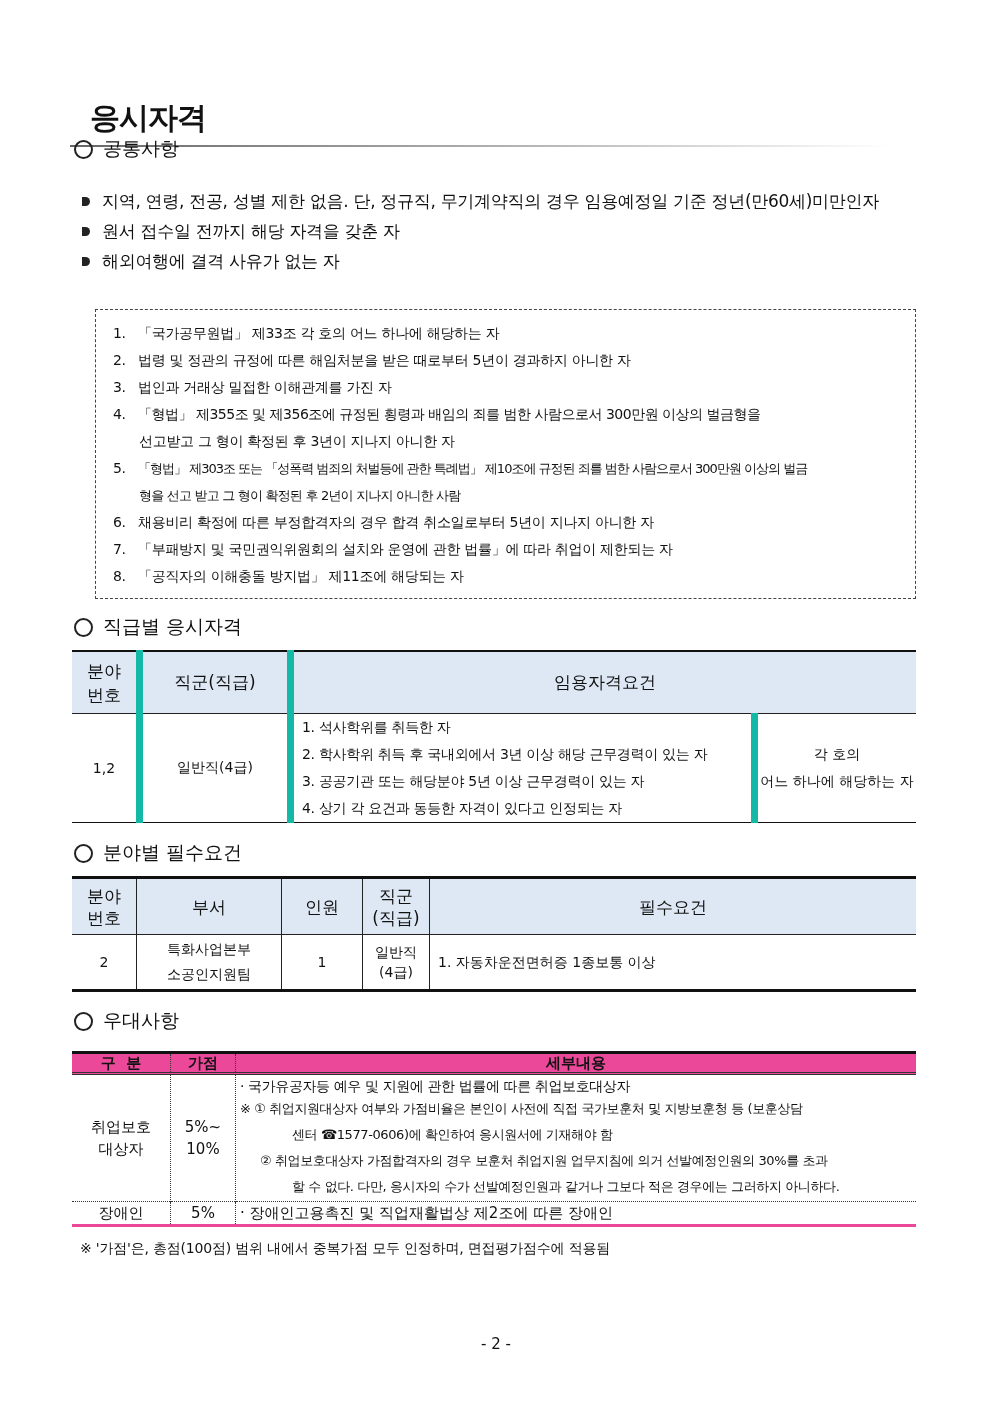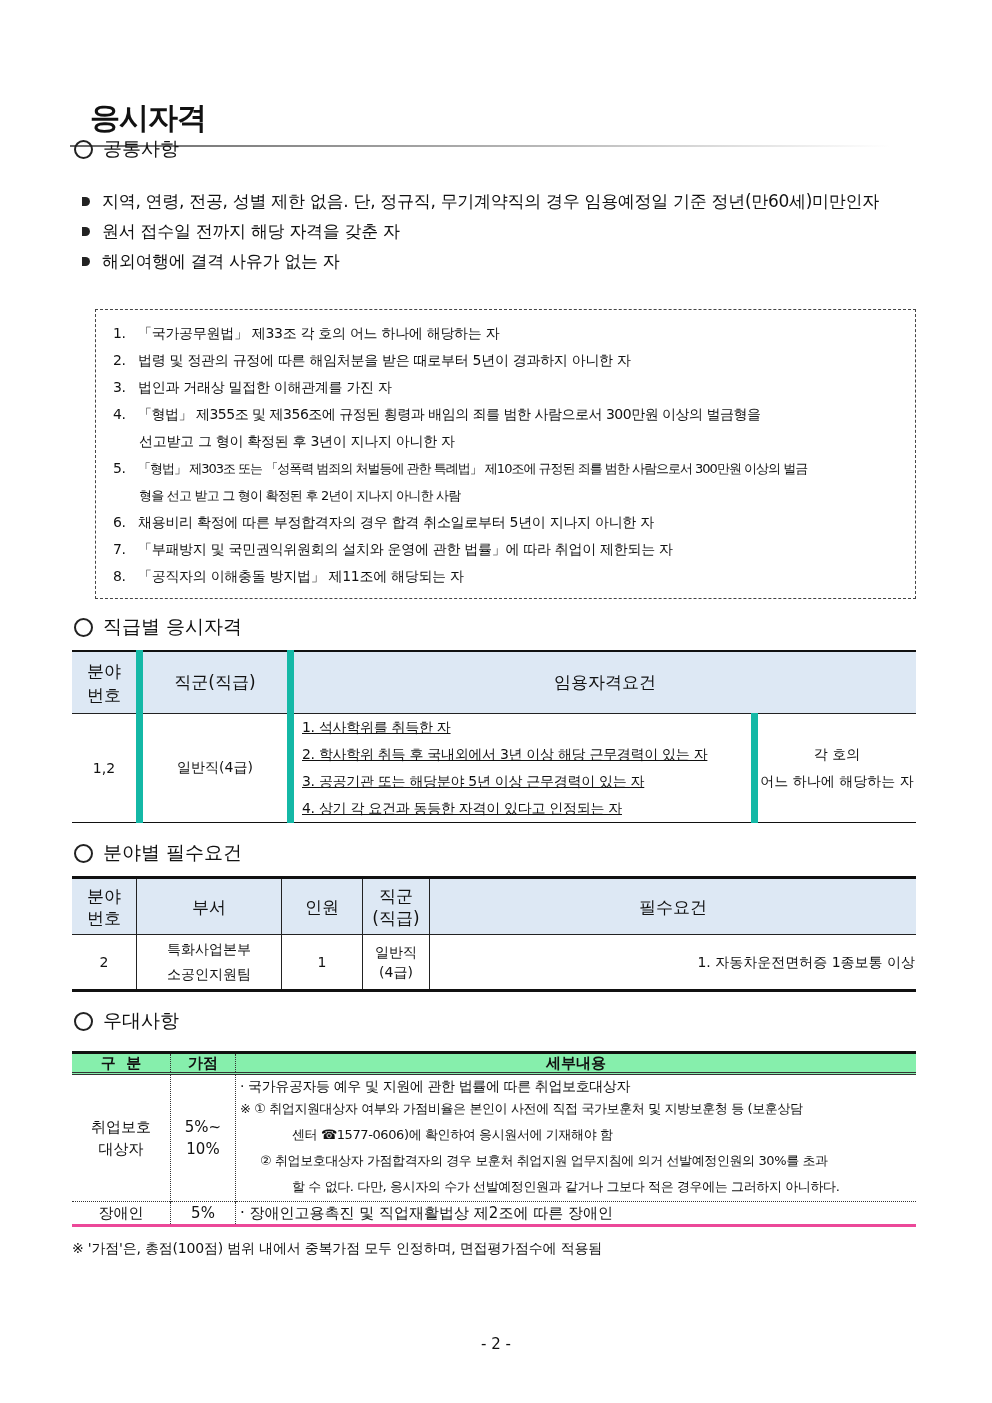--- a/index.html
+++ b/index.html
@@ -25,32 +25,32 @@
   .t1 { border-top: 2px solid #111; border-bottom: 1px solid #111; }
   .t1 td, .t1 th { border-left: 7px solid #14b8a6; text-align: center; }
   .t1 td:first-child, .t1 th:first-child { border-left: none; }
   .t1 .reqs { text-align: left; padding: 0 8px; }
   .t1 .reqs div { height: 27px; line-height: 27px; letter-spacing: -0.3px; white-space: nowrap; }
   .t2 { left: 72px; top: 876px; width: 844px; border-top: 3px solid #111; border-bottom: 3px solid #111; }
   .t2 th { background: #dde8f4; font-weight: normal; font-size: 17px; height: 53px; border-bottom: 1px solid #222; line-height: 22px; }
   .t2 td, .t2 th { border-left: 1px solid #222; text-align: center; }
   .t2 td:first-child, .t2 th:first-child { border-left: none; }
   .t2 td { height: 52px; line-height: 25px; }
-  .t2 .req { text-align: right; padding-left: 8px; }
+  .t2 .req { text-align: left; padding-left: 8px; }
   .t3 { left: 72px; top: 1051px; width: 844px; border-top: 3px solid #111; }
-  .t3 th { background: #86efac; font-size: 15px; font-weight: bold; height: 18px; border-bottom: 3px double #333; padding: 0; line-height: 18px; }
+  .t3 th { background: #ec4899; font-size: 15px; font-weight: bold; height: 18px; border-bottom: 3px double #333; padding: 0; line-height: 18px; }
   .t3 td, .t3 th { border-left: 1px dotted #333; text-align: center; }
   .t3 td:first-child, .t3 th:first-child { border-left: none; }
   .t3 .detail { text-align: left; padding-left: 4px; }
   .t3 .detail div { height: 26px; line-height: 26px; white-space: nowrap; letter-spacing: -0.4px; }
   .t3 tr.row2 td { border-top: 1px dotted #333; border-bottom: 3px solid #ec4899; height: 20px; line-height: 20px; }
   .t3 .detail .ind1 { padding-left: 0; }
   .t3 .detail .ind2 { padding-left: 52px; }
   .t3 .detail .ind3 { padding-left: 20px; }
-  .footnote { position: absolute; left: 72px; top: 1240px; font-size: 14px; letter-spacing: -0.2px; margin: 0; }
+  .footnote { position: absolute; left: 80px; top: 1240px; font-size: 14px; letter-spacing: -0.2px; margin: 0; }
   .page-num { position: absolute; left: 0; width: 992px; top: 1335px; text-align: center; font-size: 15px; margin: 0; }
 </style>
 </head>
 <body>
 
 <h1 class="page-title">응시자격</h1>
 <div class="title-rule"></div>
 
 <h2 class="sec-head" style="top:136px;">
   <span class="circle"></span>
@@ -117,21 +117,21 @@
 <table class="t1">
   <tbody>
       <tr>
     <th style="width:62px;line-height:24px;"><span>분야</span><br><span>번호</span></th>
     <th style="width:142px;">직군(직급)</th>
     <th colspan="2">임용자격요건</th>
   </tr>
   <tr>
     <td style="height:106px;">1,2</td>
     <td>일반직(4급)</td>
-    <td class="reqs" style="width:441px;text-decoration:underline;">
+    <td class="reqs" style="width:441px;">
       <div>1. 석사학위를 취득한 자</div>
       <div>2. 학사학위 취득 후 국내외에서 3년 이상 해당 근무경력이 있는 자</div>
       <div>3. 공공기관 또는 해당분야 5년 이상 근무경력이 있는 자</div>
       <div>4. 상기 각 요건과 동등한 자격이 있다고 인정되는 자</div>
     </td>
     <td style="line-height:27px;"><span>각 호의</span><br><span>어느 하나에 해당하는 자</span></td>
   </tr>
 </tbody>
   </table>
 

